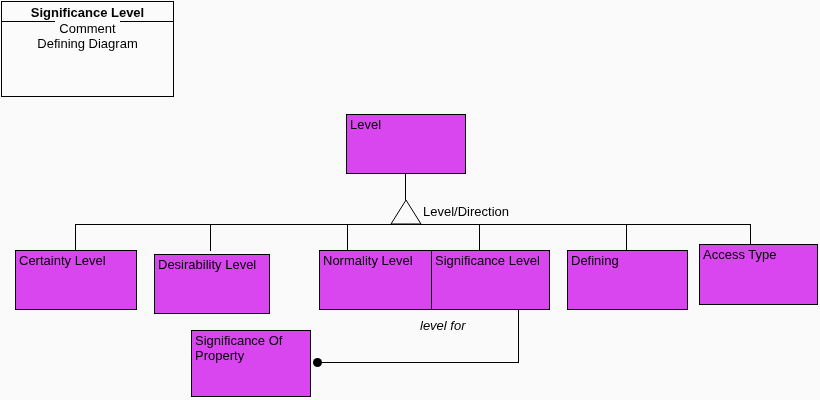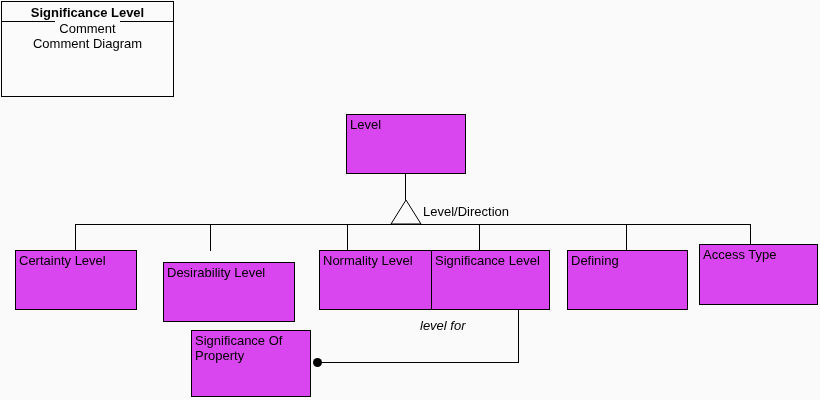--- a/index.html
+++ b/index.html
@@ -59,21 +59,21 @@
 
 <div class="canvas">
 
   <div class="title-block">
     <div class="bold">Significance Level</div>
     <div class="sep-row">
       <span class="rule"></span>
       <span class="sep-label">Comment</span>
       <span class="rule"></span>
     </div>
-    <div>Comment Diagram</div>
+    <div>Defining Diagram</div>
   </div>
 
   <div class="entity" style="left:346px; top:114px; width:120px; height:60px;">Level</div>
 
   <div class="line" style="left:405px; top:173px; width:1px; height:27px;"></div>
 
   <svg class="tri" width="34" height="28">
     <polygon points="17,3 2,27 32,27" fill="#fafafa" stroke="#000" stroke-width="1"></polygon>
   </svg>
 
@@ -82,21 +82,21 @@
   <div class="line" style="left:75px; top:224px; width:676px; height:1px;"></div>
 
   <div class="line" style="left:75px;  top:224px; width:1px; height:27px;"></div>
   <div class="line" style="left:210px; top:224px; width:1px; height:27px;"></div>
   <div class="line" style="left:347px; top:224px; width:1px; height:27px;"></div>
   <div class="line" style="left:479px; top:224px; width:1px; height:27px;"></div>
   <div class="line" style="left:626px; top:224px; width:1px; height:27px;"></div>
   <div class="line" style="left:750px; top:224px; width:1px; height:21px;"></div>
 
   <div class="entity" style="left:15px;  top:250px; width:122px; height:60px;">Certainty Level</div>
-  <div class="entity" style="left:154px; top:262px; width:132px; height:60px;margin-left:9px;">Desirability Level</div>
+  <div class="entity" style="left:154px; top:254px; width:116px; height:60px;">Desirability Level</div>
   <div class="entity" style="left:291px; top:250px; width:122px; height:60px;margin-left:28px;">Normality Level</div>
   <div class="entity" style="left:431px; top:250px; width:119px; height:60px;">Significance Level</div>
   <div class="entity" style="left:567px; top:250px; width:121px; height:60px;">Defining</div>
   <div class="entity" style="left:699px; top:244px; width:119px; height:61px;">Access Type</div>
 
   <div class="line" style="left:518px; top:310px; width:1px; height:53px;"></div>
   <div class="label italic" style="left:420px; top:318px; width:70px; text-align:left;">level for</div>
   <div class="line" style="left:317px; top:362px; width:202px; height:1px;"></div>
   <div class="dot"></div>
 

